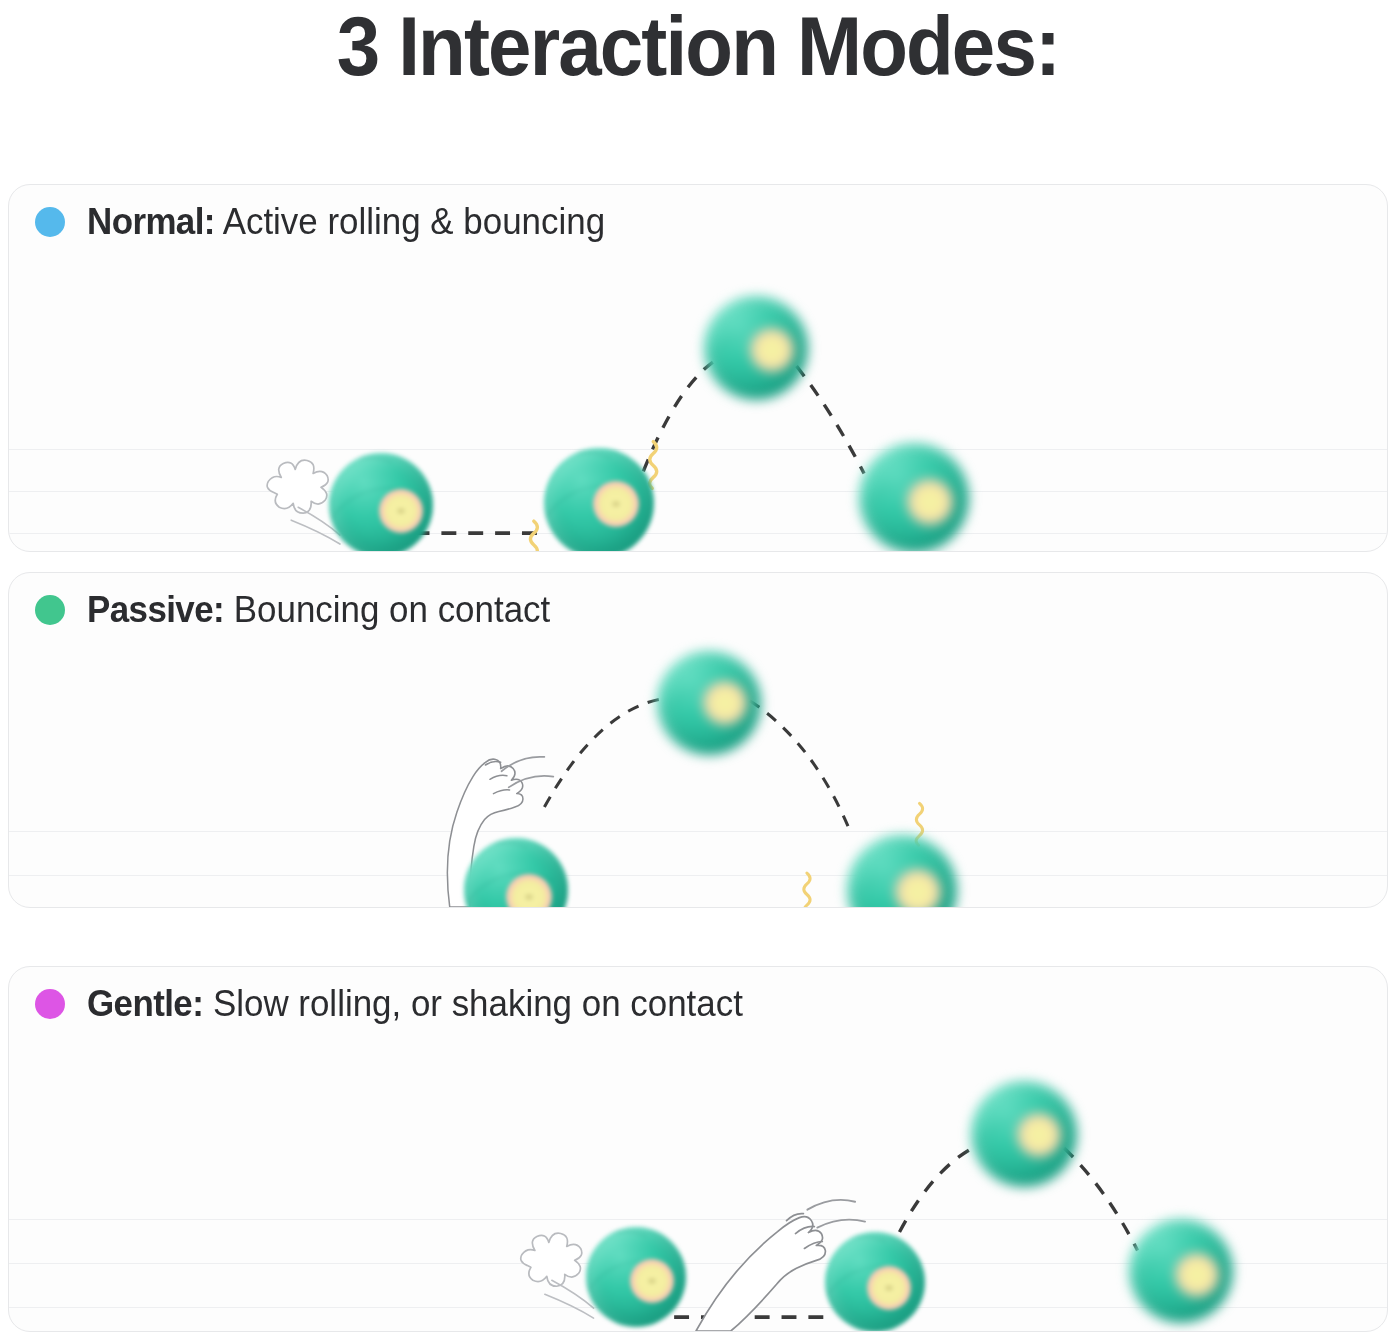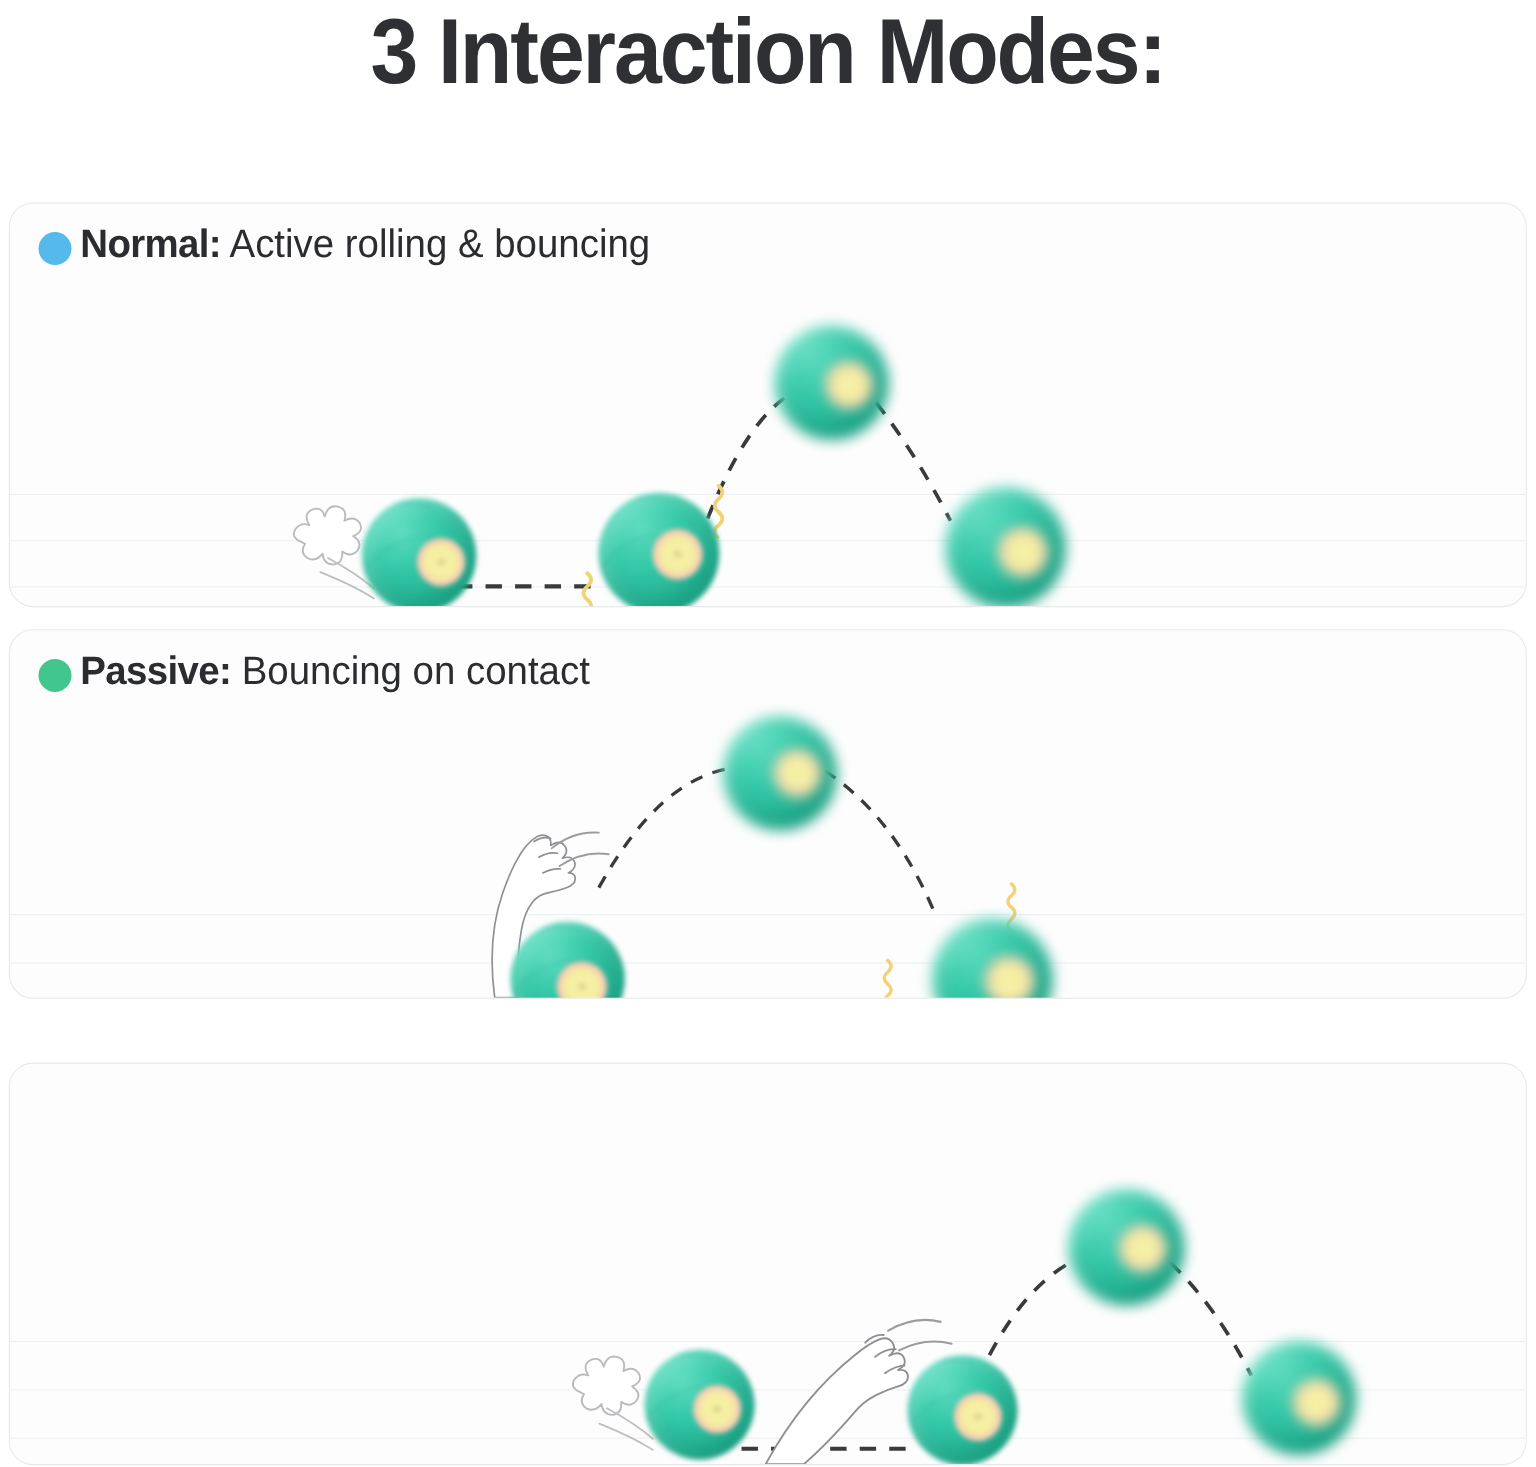--- a/index.html
+++ b/index.html
@@ -58,22 +58,22 @@
     height: 1px;
     background: #eeeff1;
   }
 
   
   .card-head {
     position: absolute;
     left: 26px;
     top: 18px;
     display: flex;
-    align-items: flex-end;
-    gap: 8px;
+    align-items: center;
+    gap: 22px;
     z-index: 5;
   }
   .mode-dot {
     width: 30px;
     height: 30px;
     border-radius: 50%;
     flex: 0 0 auto;
   }
   .head-text {
     font-size: 36px;
@@ -283,20 +283,26 @@
 </section>
 
 <section class="card" id="card-gentle">
 
   <div class="rules">
     <div class="rule" style="top:252px"></div>
     <div class="rule" style="top:296px"></div>
     <div class="rule" style="top:340px"></div>
   </div>
 
+  <div class="card-head">
+    <span class="mode-dot" style="background:#dd55e5"></span>
+    <span class="head-text">
+      <span class="mode-name">Gentle:</span><span class="mode-desc"> Slow rolling, or shaking on contact</span>
+    </span>
+  </div>
 
   <div class="ball blur-soft" style="left:577px; top:260px; width:100px; height:100px;">
     <span class="seam"></span>
     <span class="eye" style="left:44px; top:32px; width:44px; height:44px;"></span>
     <span class="pupil" style="left:62px; top:51px; width:8px; height:6px;"></span>
   </div>
 
   <div class="ball blur-soft" style="left:816px; top:265px; width:100px; height:100px;">
     <span class="seam"></span>
     <span class="eye" style="left:42px; top:34px; width:44px; height:44px;"></span>

